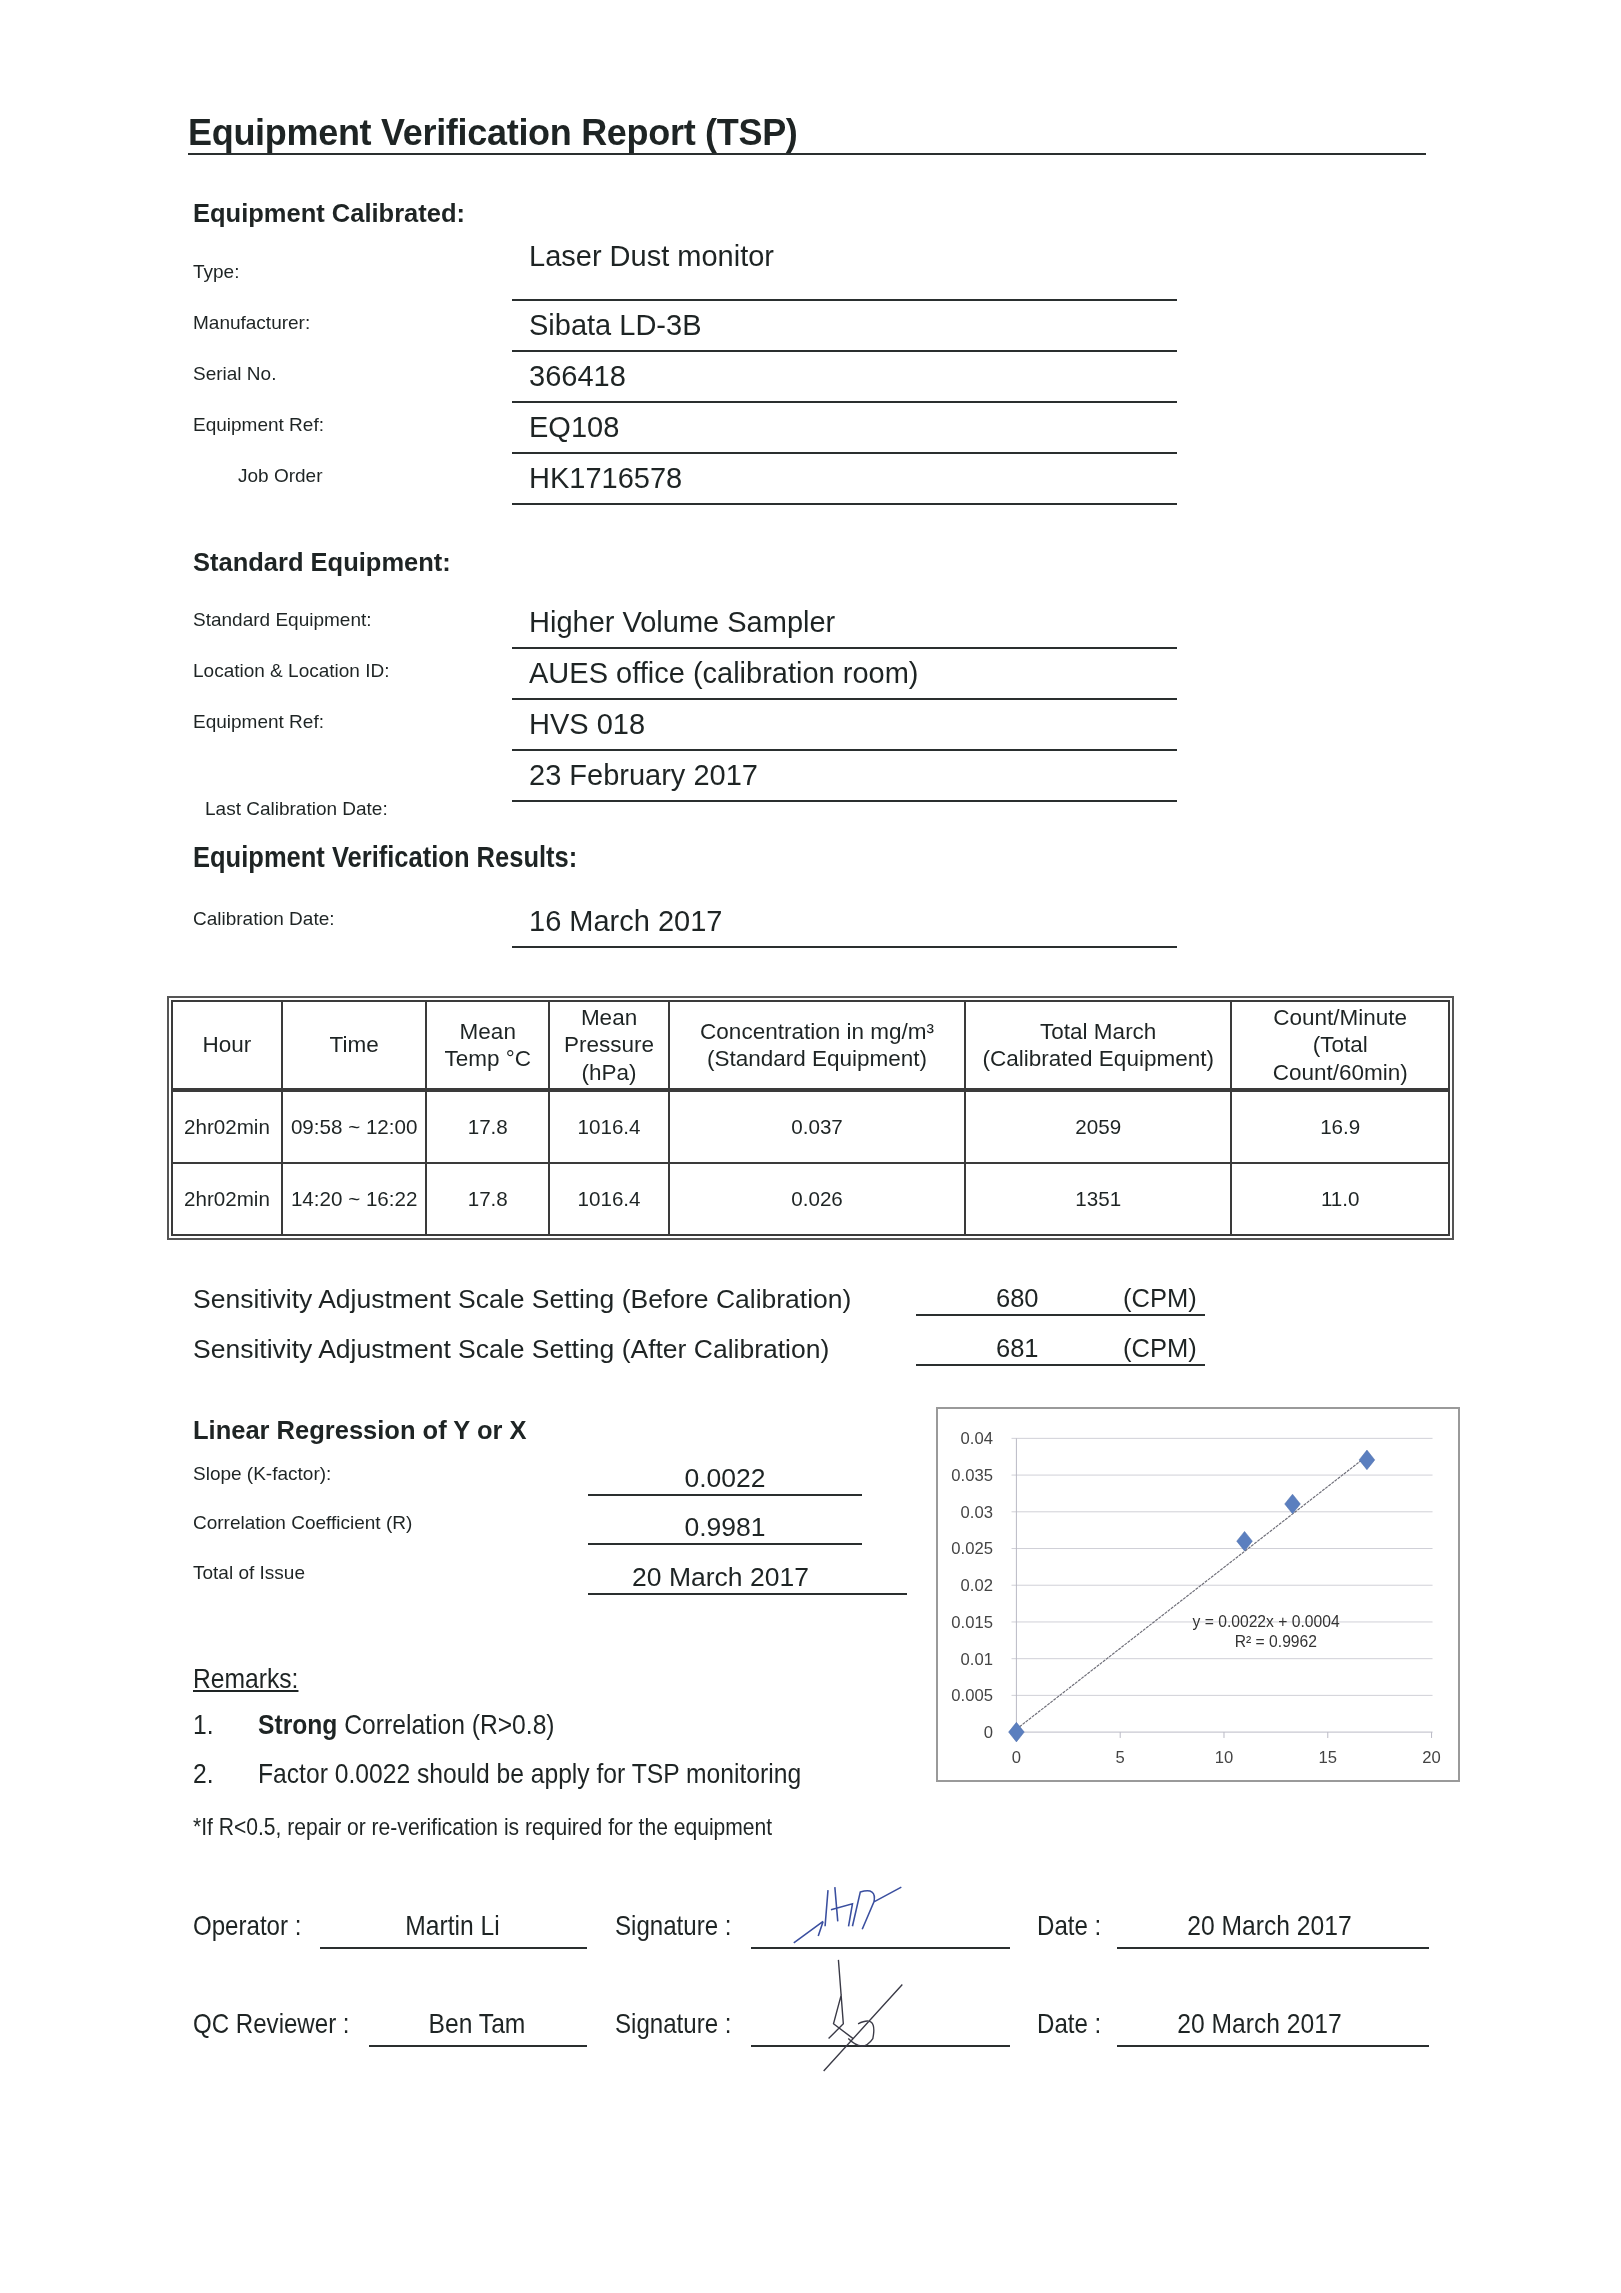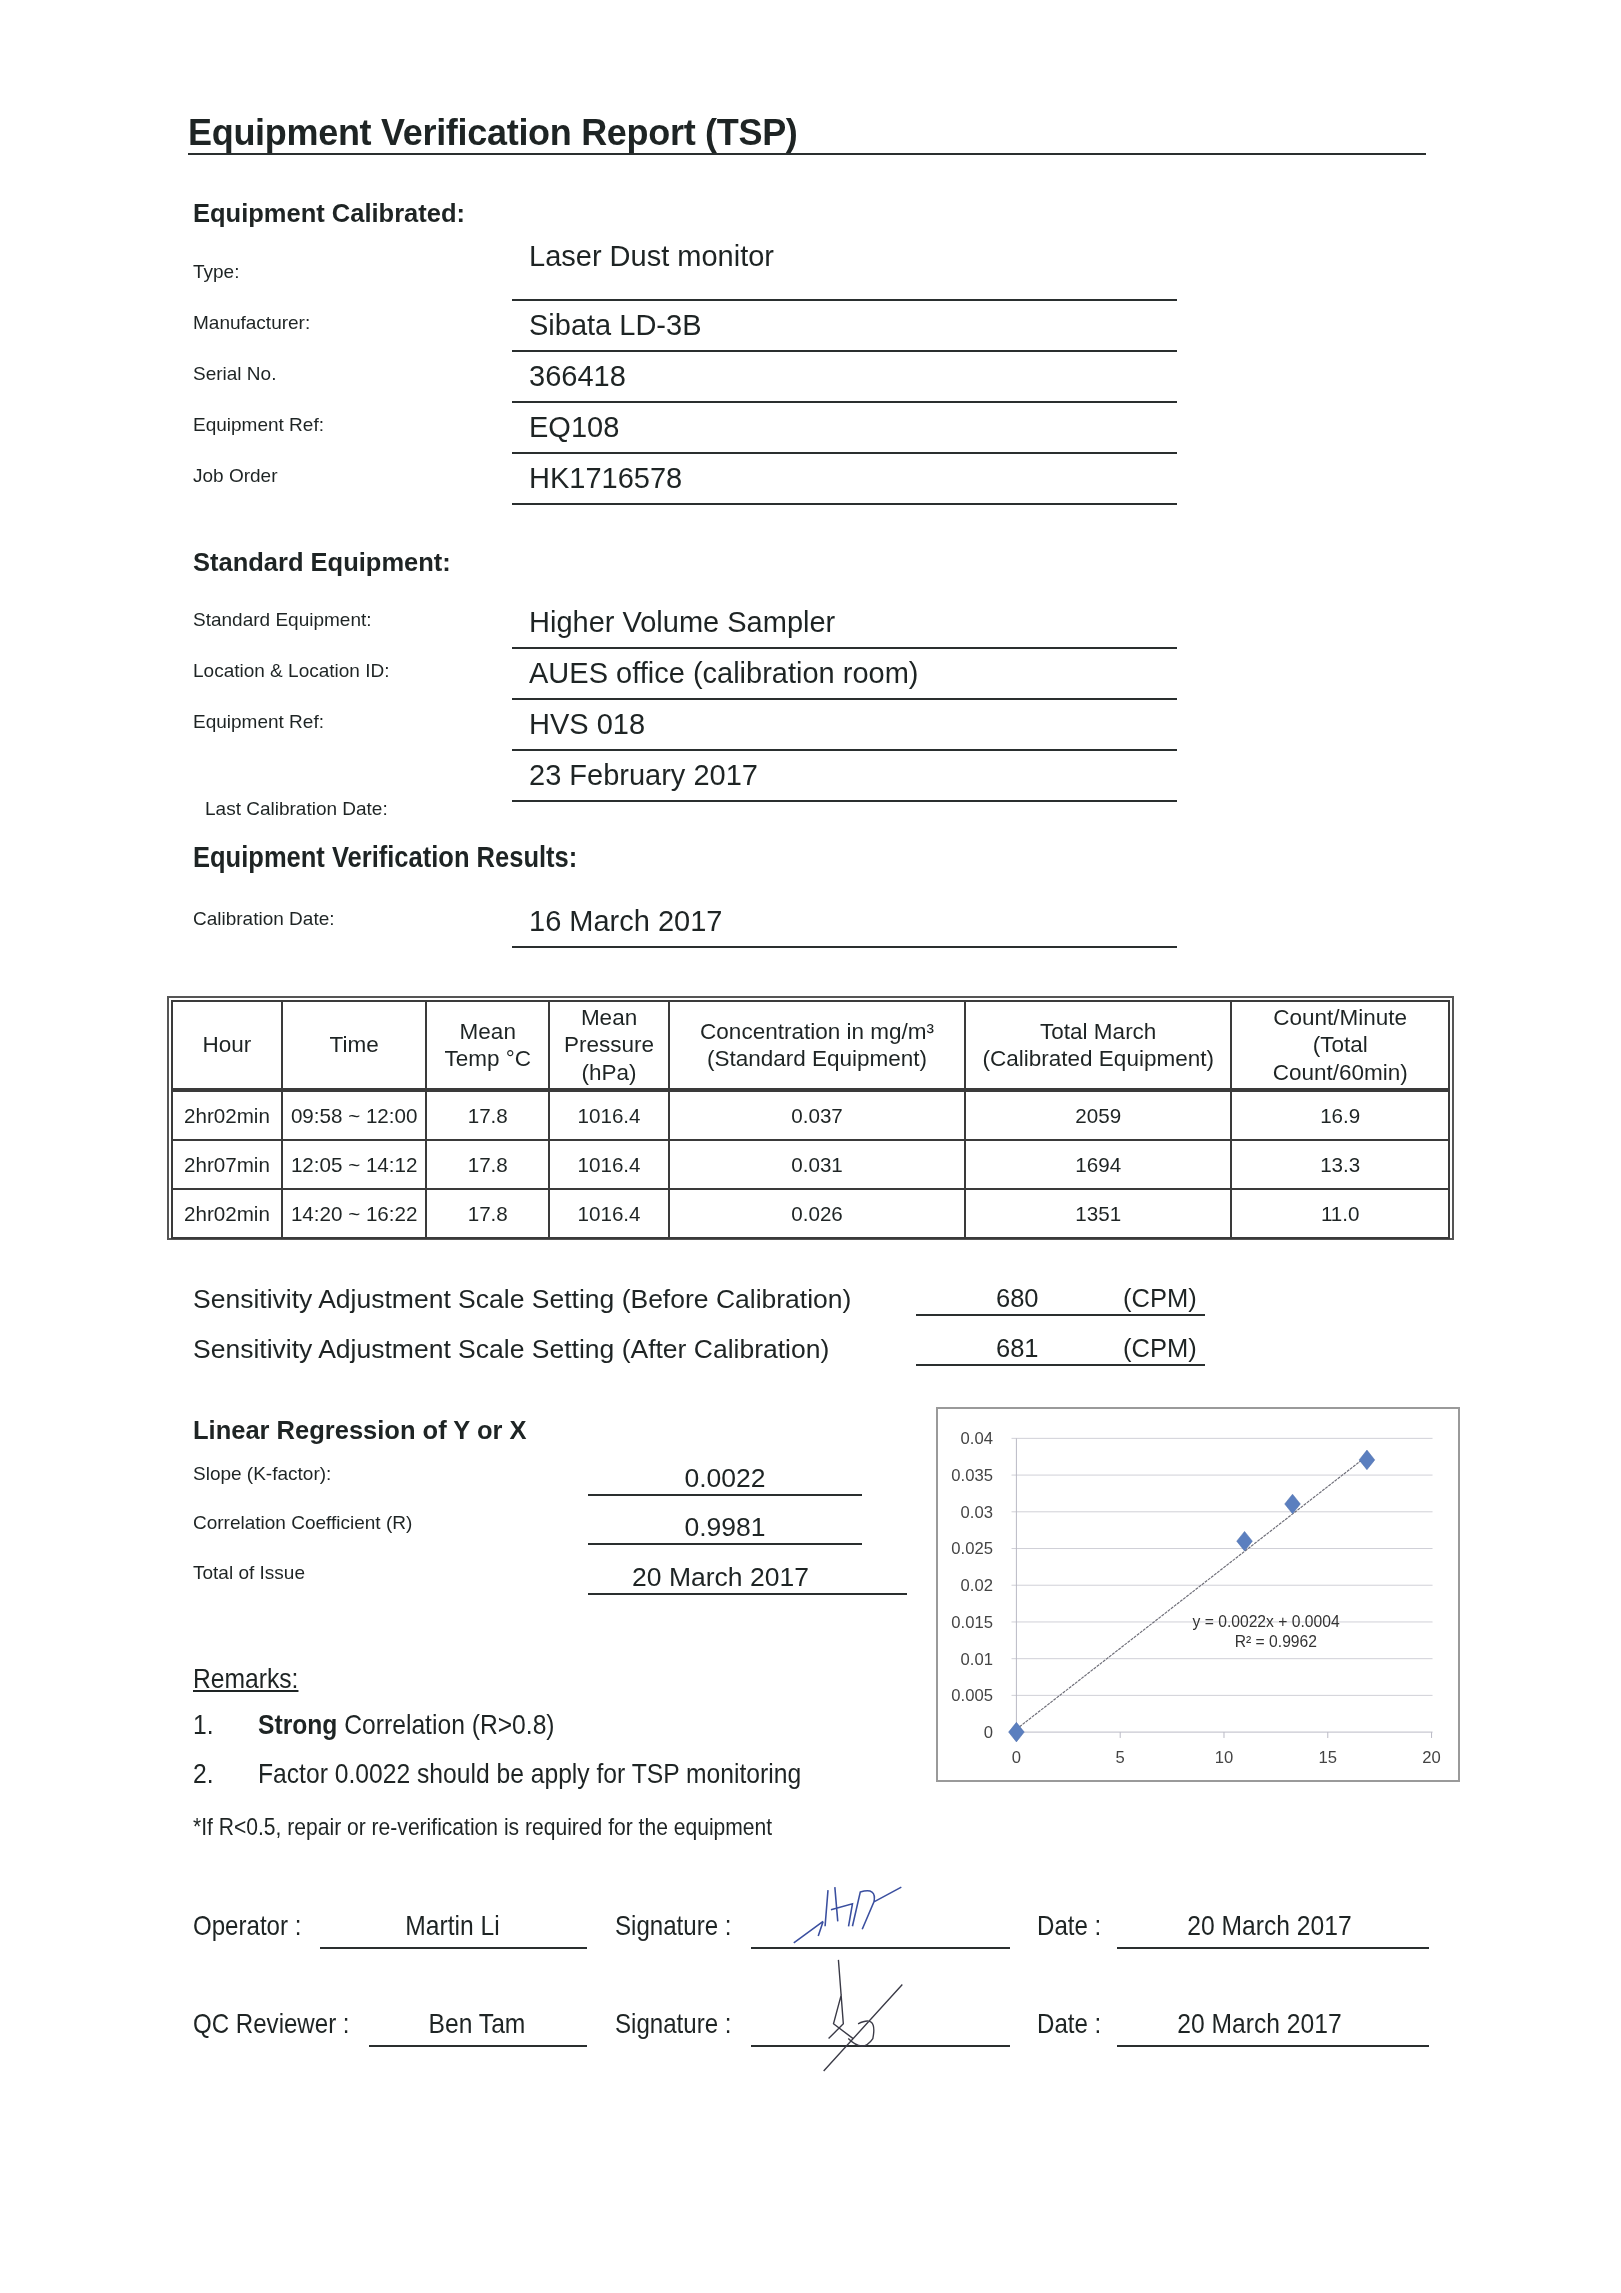--- a/index.html
+++ b/index.html
@@ -59,21 +59,21 @@
 <div class="abs rule vrule" style="top:350px;"></div>
 
 <div class="abs lbl" style="top:363px;">Serial No.</div>
 <div class="abs val" style="top:360px;">366418</div>
 <div class="abs rule vrule" style="top:401px;"></div>
 
 <div class="abs lbl" style="top:414px;">Equipment Ref:</div>
 <div class="abs val" style="top:411px;">EQ108</div>
 <div class="abs rule vrule" style="top:452px;"></div>
 
-<div class="abs lbl" style="top:465px;">Job Order</div>
+<div class="abs lbl" style="top:465px;margin-left:45px;">Job Order</div>
 <div class="abs val" style="top:462px;">HK1716578</div>
 <div class="abs rule vrule" style="top:503px;"></div>
 
 <div class="abs h2" style="top:548px;">Standard Equipment:</div>
 
 <div class="abs lbl" style="top:609px;">Standard Equipment:</div>
 <div class="abs val" style="top:606px;">Higher Volume Sampler</div>
 <div class="abs rule vrule" style="top:647px;"></div>
 
 <div class="abs lbl" style="top:660px;">Location &amp; Location ID:</div>
@@ -119,29 +119,20 @@
       <tr>
         <td>2hr02min</td>
         <td>09:58 ~ 12:00</td>
         <td>17.8</td>
         <td>1016.4</td>
         <td>0.037</td>
         <td>2059</td>
         <td>16.9</td>
       </tr>
       <tr>
-        <td>2hr07min</td>
-        <td>12:05 ~ 14:12</td>
-        <td>17.8</td>
-        <td>1016.4</td>
-        <td>0.031</td>
-        <td>1694</td>
-        <td>13.3</td>
-      </tr>
-      <tr>
         <td>2hr02min</td>
         <td>14:20 ~ 16:22</td>
         <td>17.8</td>
         <td>1016.4</td>
         <td>0.026</td>
         <td>1351</td>
         <td>11.0</td>
       </tr>
     </tbody>
   </table>

